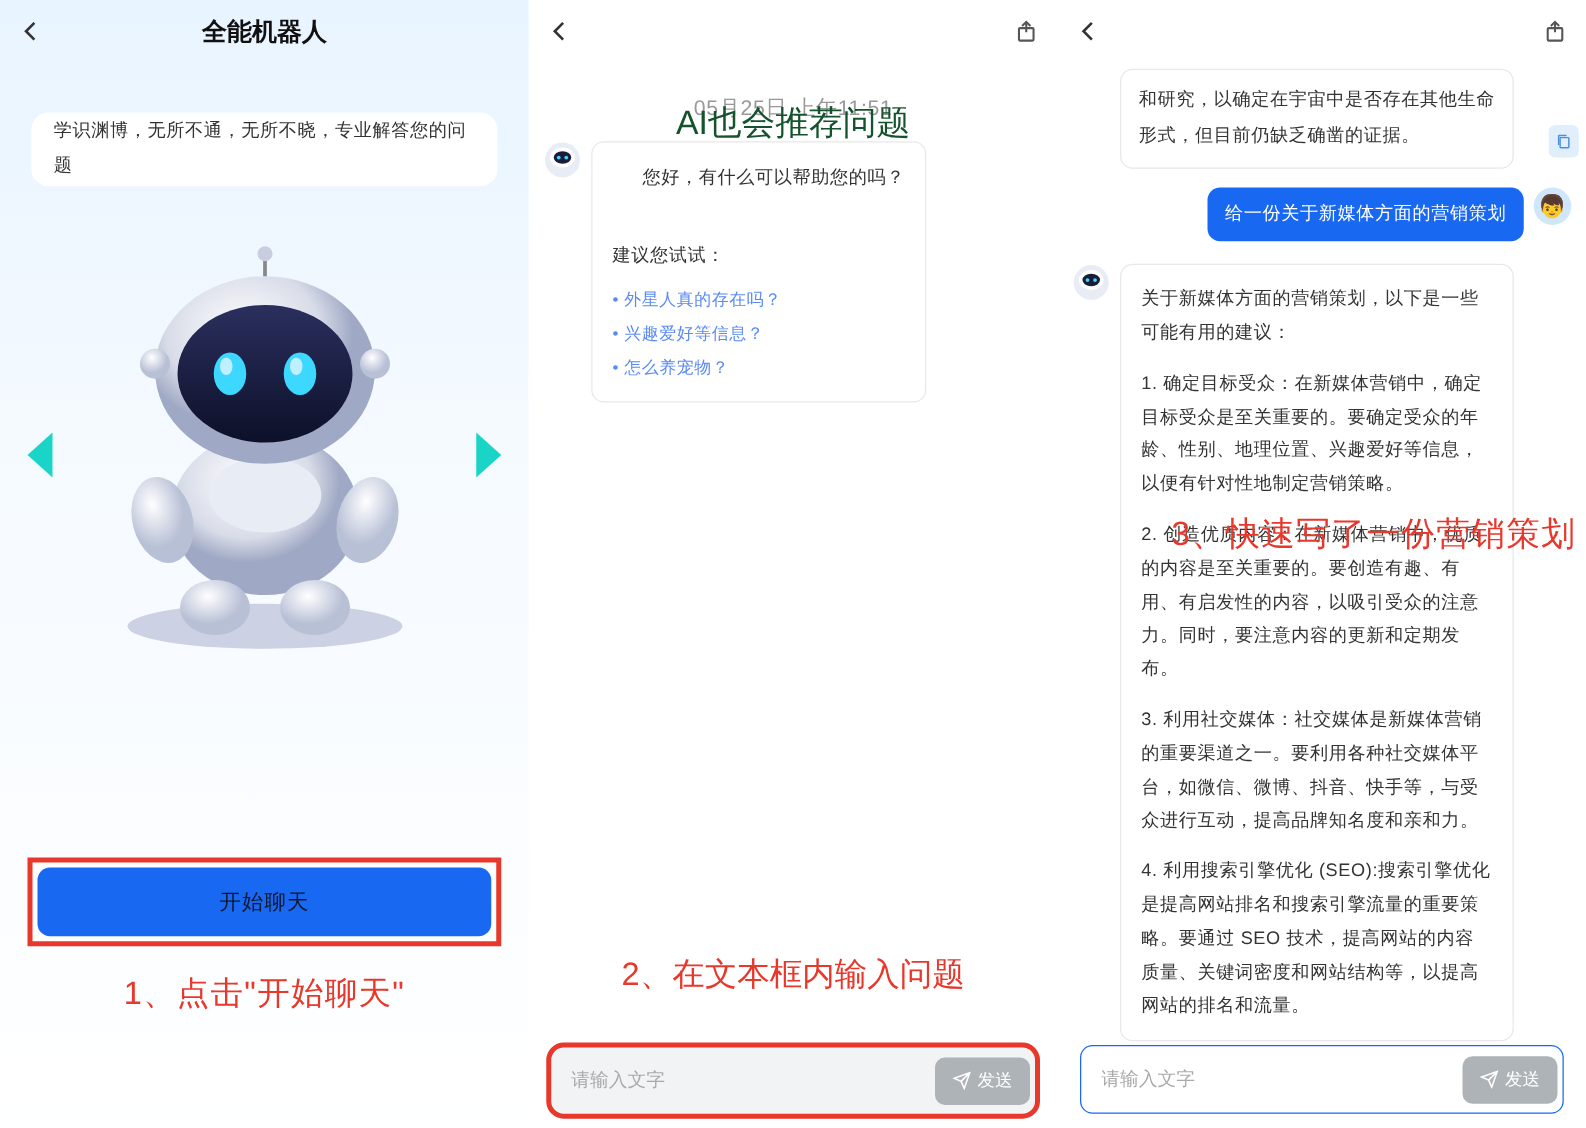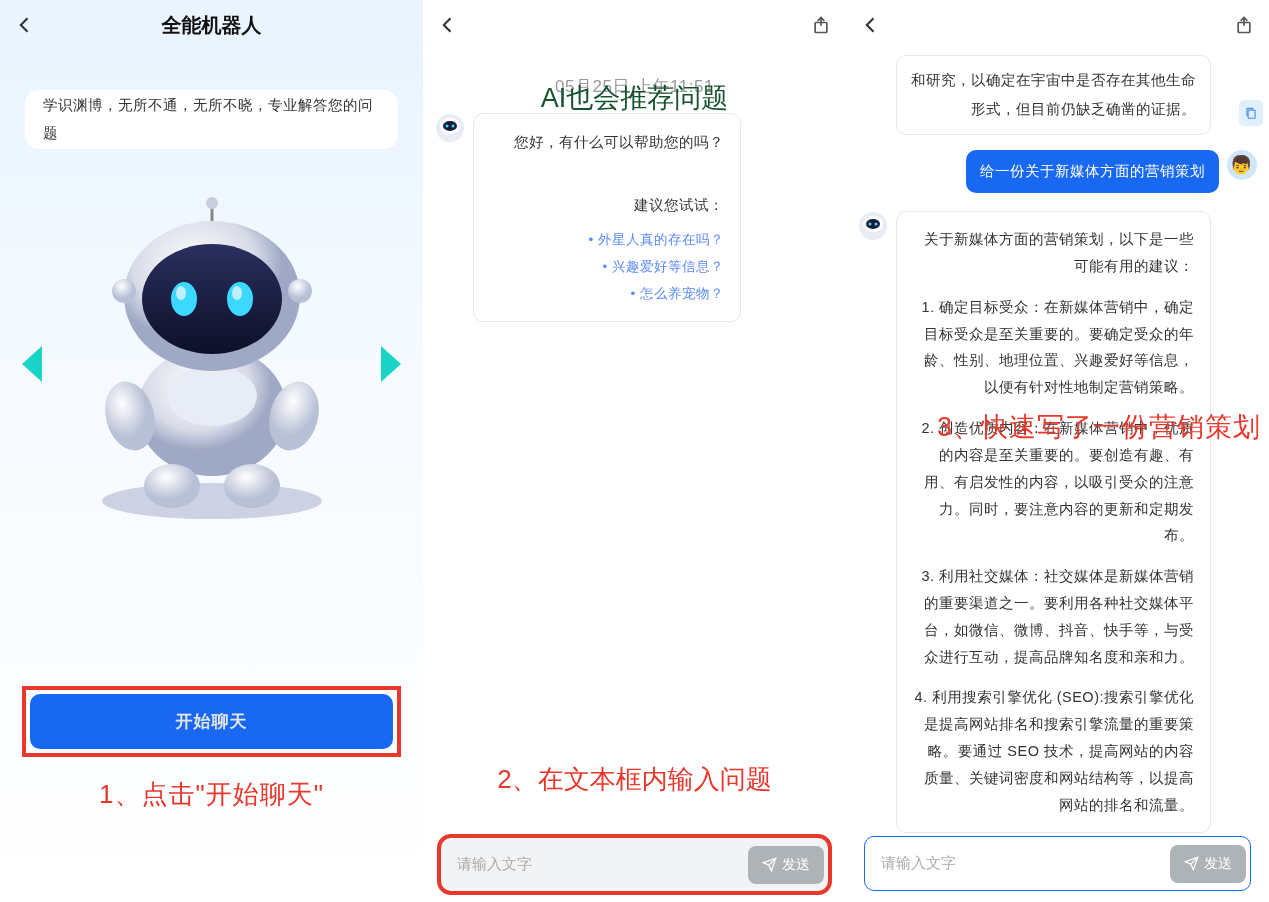--- a/index.html
+++ b/index.html
@@ -29,27 +29,27 @@
     .desc-bubble {
       margin: 40px 25px 0 25px; background: #fff; border-radius: 14px;
       padding: 2px 18px; font-size: 14.5px; color: #333; line-height: 1.9; letter-spacing: .5px;
     }
     .robot-stage { position: relative; height: 400px; margin-top: 15px; }
     .nav-tri { position: absolute; top: 50%; transform: translateY(-50%); width: 0; height: 0; border-top: 18px solid transparent; border-bottom: 18px solid transparent; cursor: pointer; }
     .nav-left { left: 22px; border-right: 20px solid #1ad5c7; }
     .nav-right { right: 22px; border-left: 20px solid #1ad5c7; }
     .robot-svg { position: absolute; left: 50%; top: 48%; transform: translate(-50%, -50%); width: 300px; height: 330px; }
     .start-wrap { position: absolute; left: 22px; right: 22px; bottom: 145px; border: 4px solid #e8372b; padding: 4px; }
-    .start-btn { background: #1868f2; color: #e5e5e5; text-align: center; padding: 16px 0; border-radius: 10px; font-size: 17px; cursor: pointer; letter-spacing: 1px; font-weight: bold; }
+    .start-btn { background: #1868f2; color: #0f172a; text-align: center; padding: 16px 0; border-radius: 10px; font-size: 17px; cursor: pointer; letter-spacing: 1px; }
     .annot1 { position: absolute; bottom: 90px; left: 0; right: 0; text-align: center; color: #e8372b; font-size: 26px; font-weight: 500; letter-spacing: 1px; }
 
     
     .p2-time { text-align: center; color: #999; font-size: 17px; margin-top: 25px; letter-spacing: .5px; }
     .annot-top { position: absolute; left: 0; right: 0; top: 80px; text-align: center; color: #14532d; font-size: 27px; font-weight: 400; z-index: 5; }
-    .msg-row { display: flex; margin: 15px 12px 0; text-align: right; }
+    .msg-row { display: flex; margin: 15px 12px 0; }
     .msg-row.right { justify-content: flex-end; }
     .avatar { width: 30px; height: 30px; flex-shrink: 0; margin-right: 8px; }
     .avatar.user { margin-right: 0; margin-left: 8px; width: 30px; height: 30px; border-radius: 50%; background: #cfe6fb; display:flex; align-items:center; justify-content:center; font-size:18px; }
     .bot-avatar-svg { width: 30px; height: 30px; }
     .bubble { background: #fff; border: 1px solid #e8e8e8; border-radius: 10px; padding: 14px 16px; font-size: 14.5px; color: #333; line-height: 2.0; max-width: 315px; letter-spacing: .5px; }
     .bubble.user { background: #1868f2; color: #fff; border: none; max-width: 290px; padding: 10px 14px; line-height: 1.6; }
     .bubble .hello { margin-bottom: 12px; margin-left: 24px; }
     .bubble .try-label { margin-bottom: 6px; margin-top: 34px; }
     .q-item { color: #5a8af4; font-size: 13.5px; line-height: 2.0; cursor: pointer; }
     .q-item::before { content: "• "; color: #5a8af4; }

